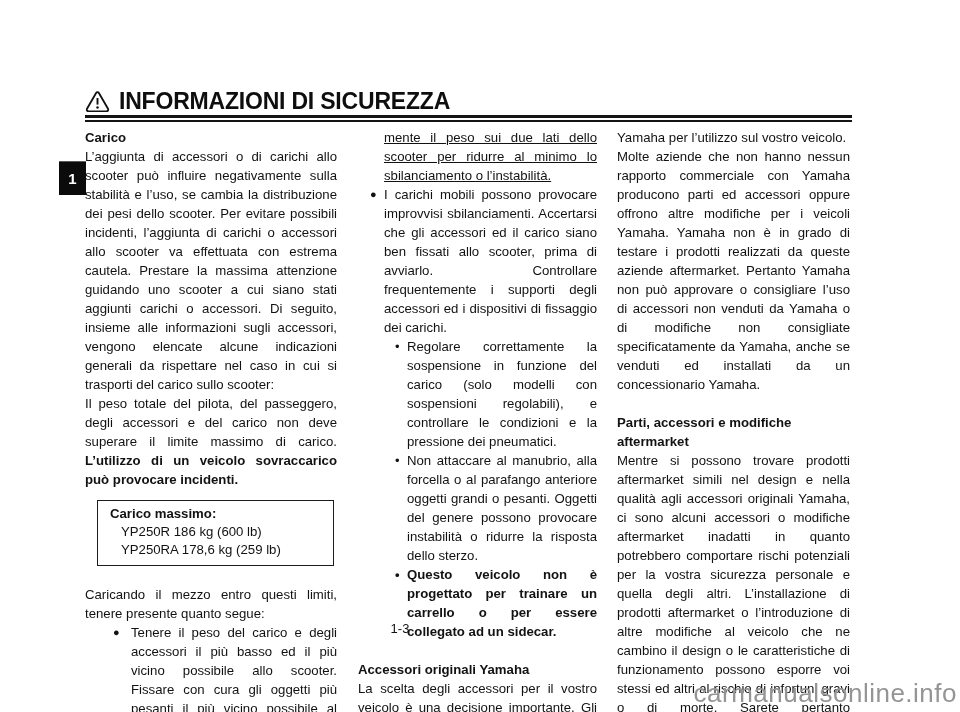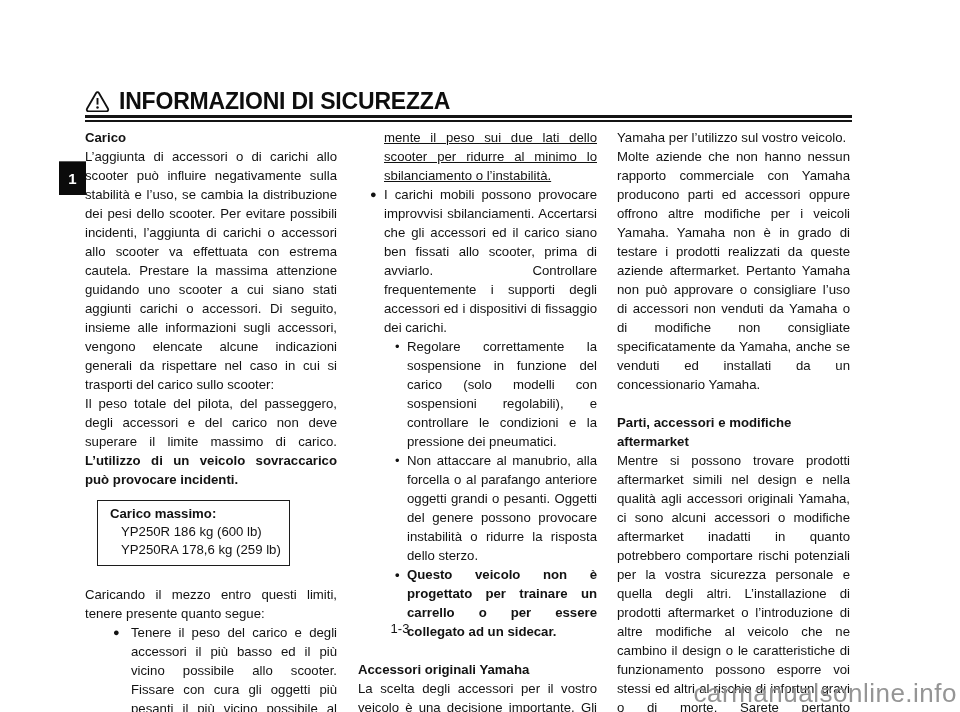--- a/index.html
+++ b/index.html
@@ -46,21 +46,21 @@
   .li p { flex:1; }
   .li .dot  { flex:none; font-size:11px; line-height:19px; }
   .li .dot2 { flex:none; font-size:13px; line-height:19px; }
   .l1a { padding-left:28px; } .l1a .dot  { width:18px; }
   .l1b { padding-left:12px; } .l1b .dot  { width:14px; }
   .l2  { padding-left:37px; } .l2  .dot2 { width:12px; }
   .contp { padding-left:26px;text-decoration:underline; }
 
   
   .box {
-    box-sizing:border-box; width:193px; margin:11px 0 19px 12px;
+    box-sizing:border-box; width:237px; margin:11px 0 19px 12px;
     border:1.5px solid #1c1c1c; padding:4px 6px 6px 12px; line-height:18px;
   }
   .box .ind { padding-left:11px; }
 
   
   .pagenum { position:absolute; left:0; top:619px; width:800px; text-align:center; font-size:13px; }
   .watermark {
     position:absolute; right:3px; top:679px; font-size:26px; line-height:28px;
     color:#959595; letter-spacing:0.5px;
   }

